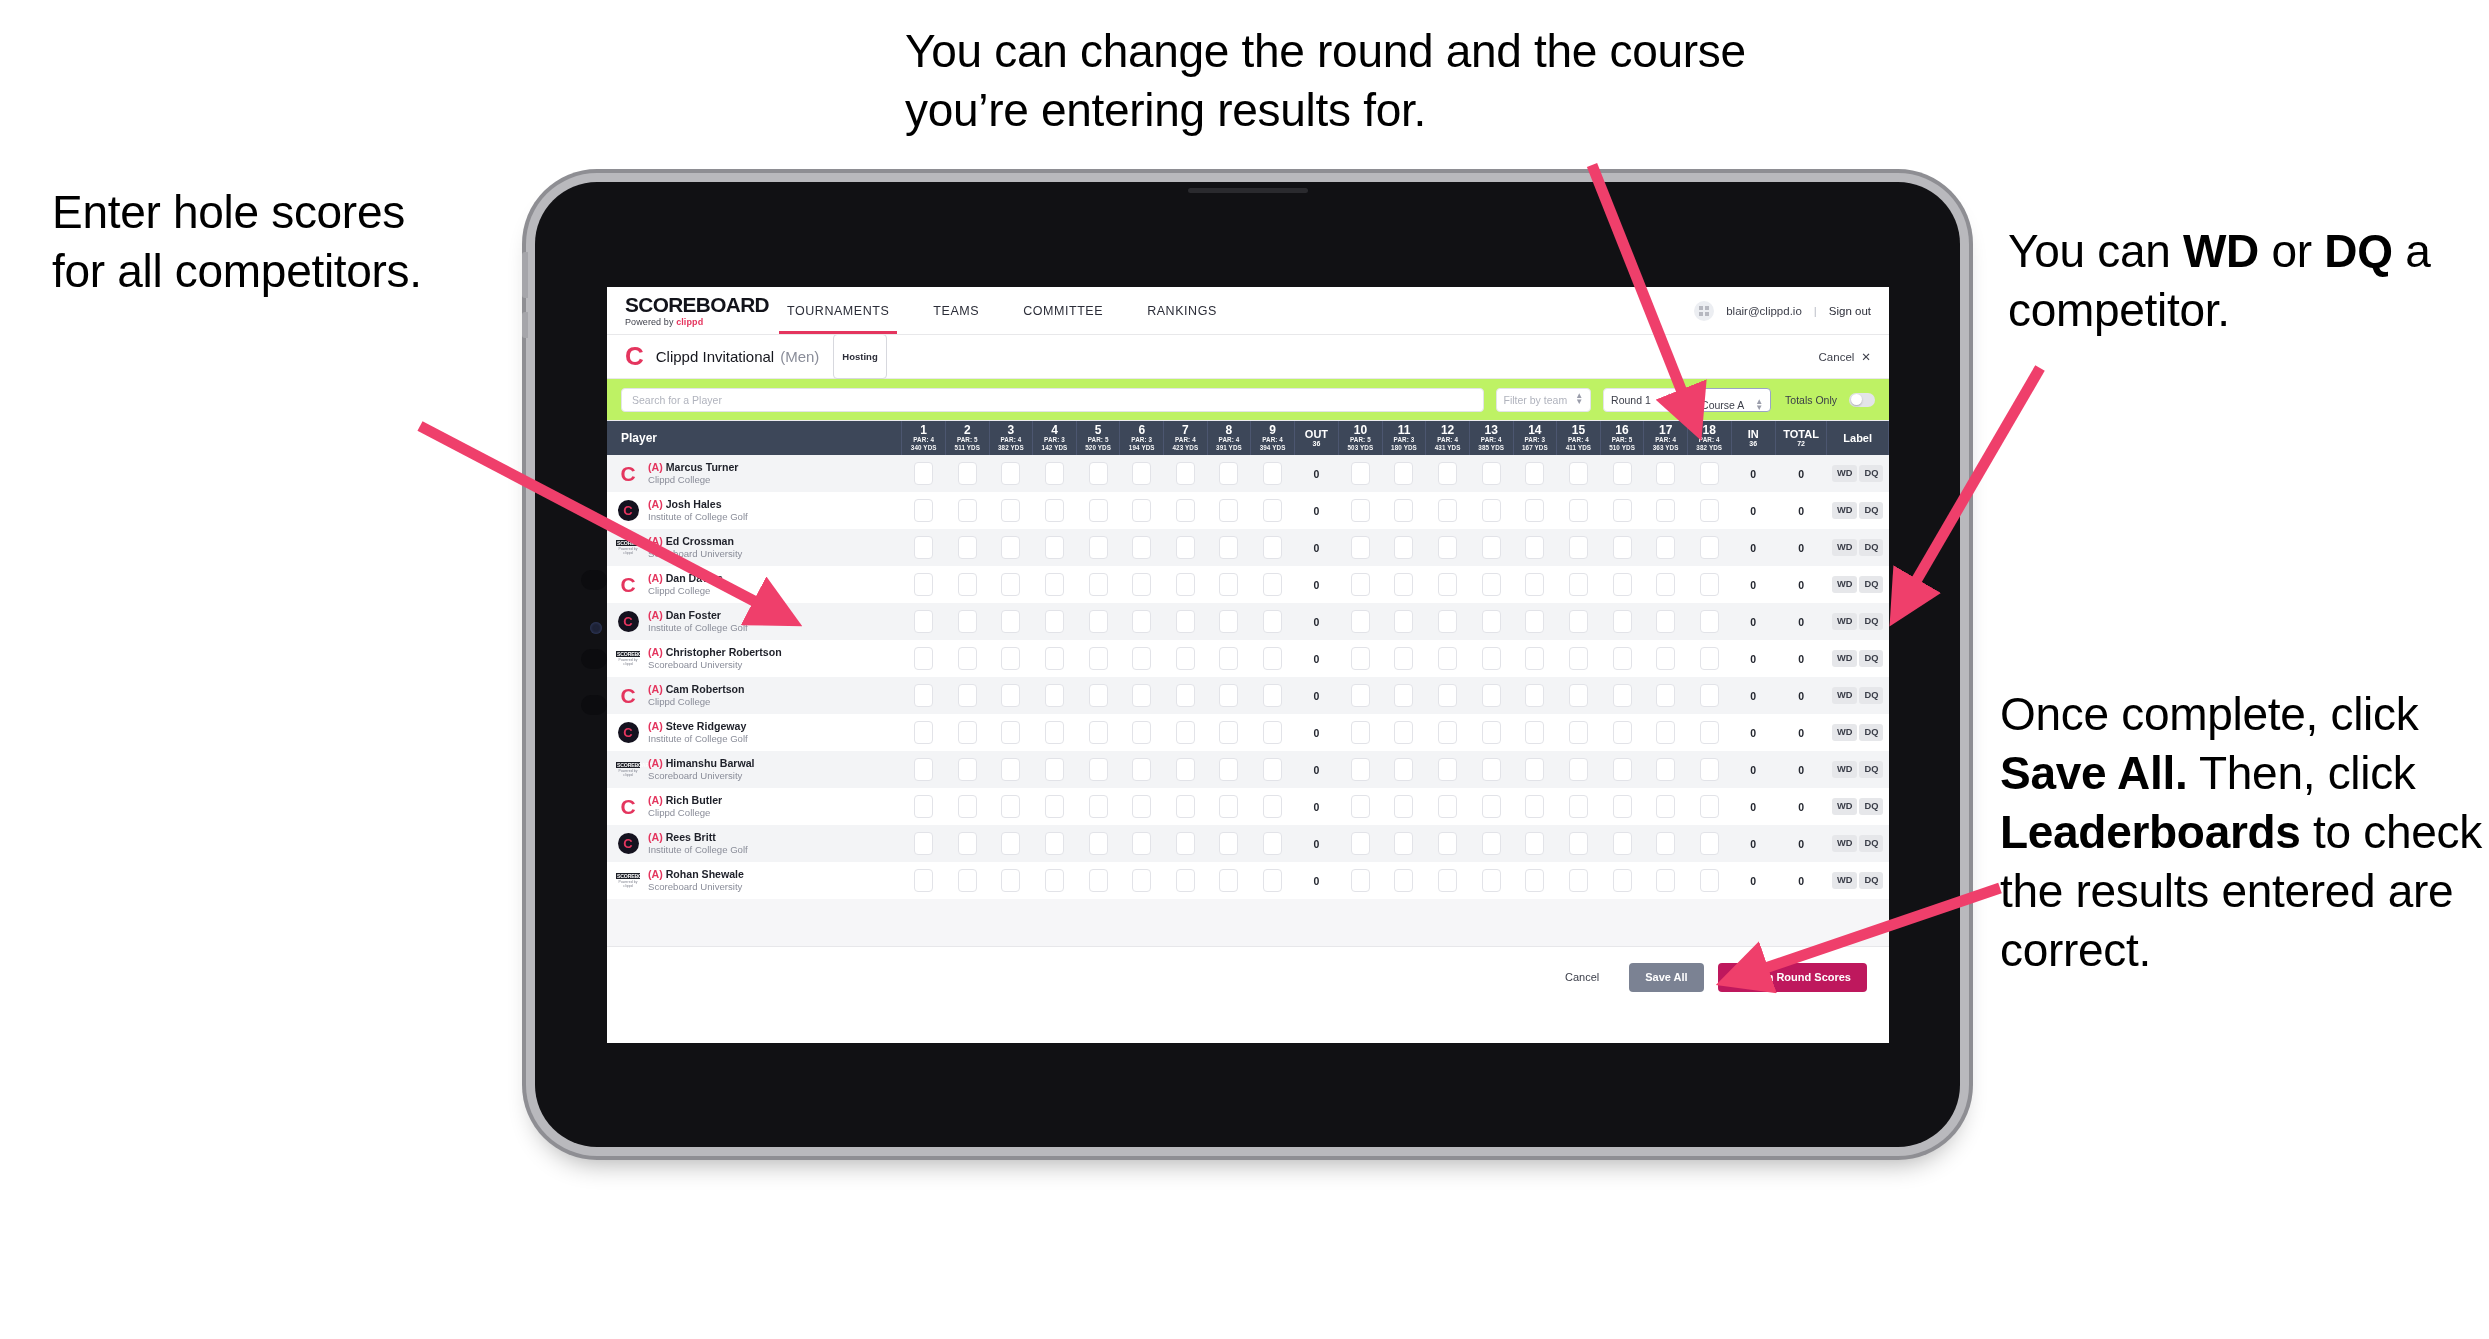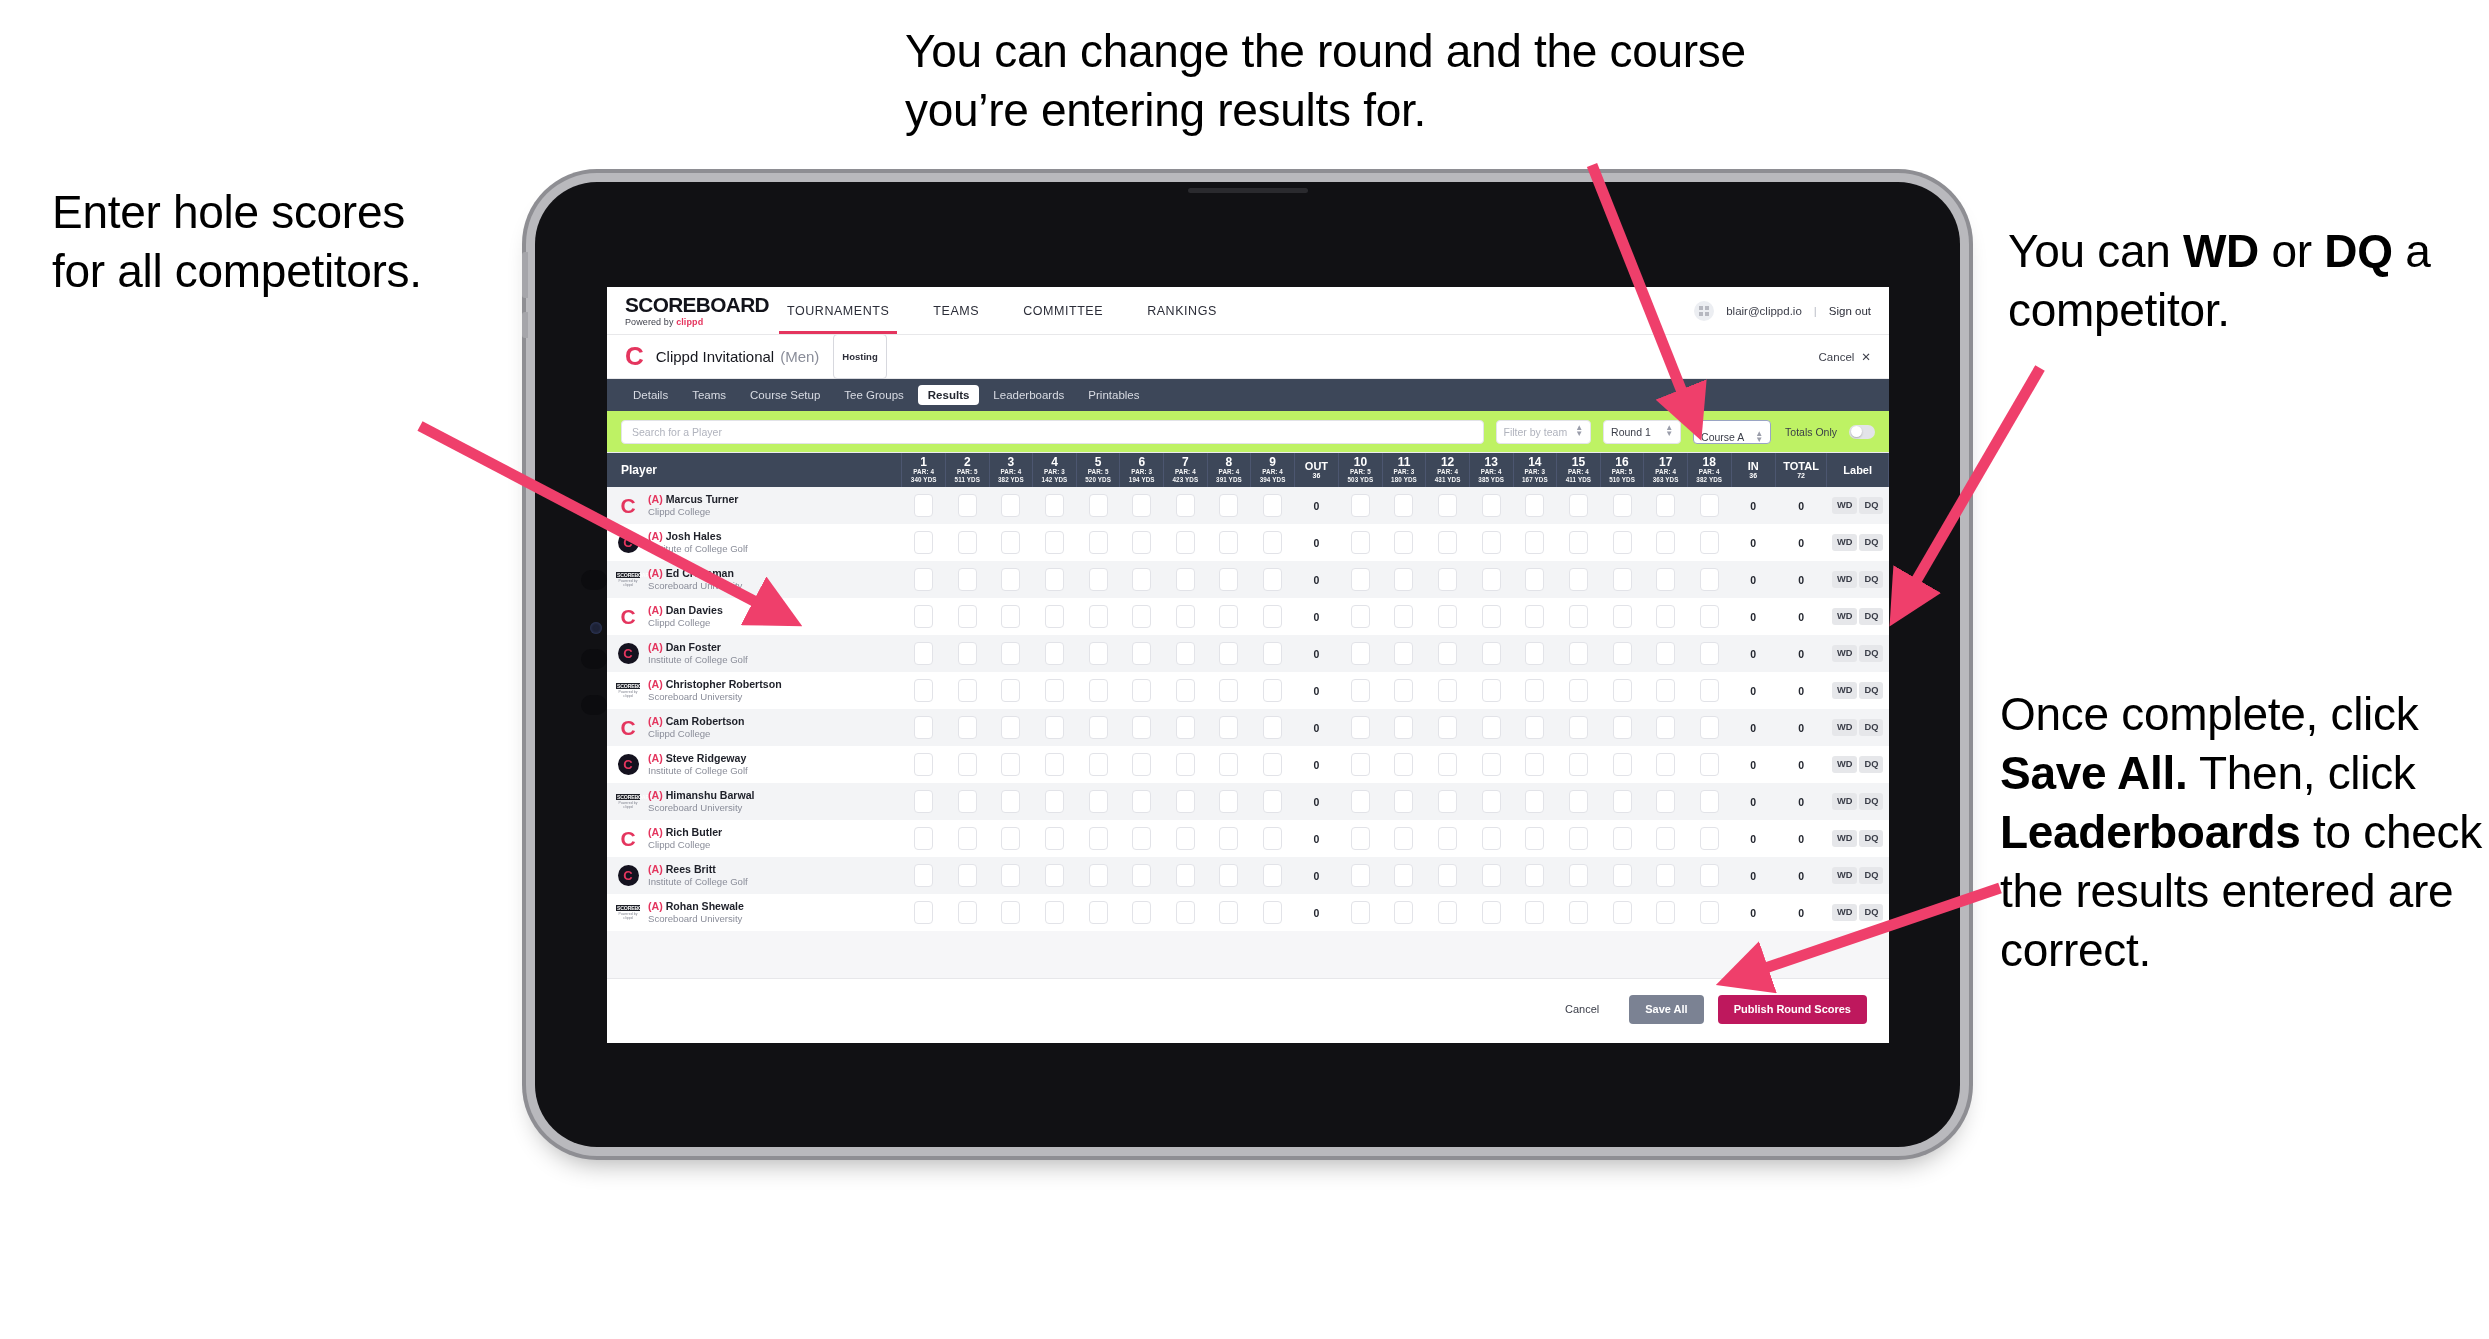--- a/index.html
+++ b/index.html
@@ -239,29 +239,20 @@
       <div class="clogo">C</div>
       <div class="tname">Clippd Invitational</div>
       <div class="tgender">(Men)</div>
       <div class="hosting">Hosting</div>
       <div class="cancel-x">
         <span>Cancel</span>
         <span>✕</span>
       </div>
     </div>
 
-    <div class="subtabs">
-      <div class="stab">Details</div>
-      <div class="stab">Teams</div>
-      <div class="stab">Course Setup</div>
-      <div class="stab">Tee Groups</div>
-      <div class="stab active">Results</div>
-      <div class="stab">Leaderboards</div>
-      <div class="stab">Printables</div>
-    </div>
 
     <div class="filterrow">
       <div class="searchbox">Search for a Player</div>
       <div class="selwrap placeholder">
         <span>Filter by team</span>
         <span class="spin">▲<span style="display:block">▼</span></span>
       </div>
       <div class="selwrap">
         <span>Round 1</span>
         <span class="spin">▲<span style="display:block">▼</span></span>

